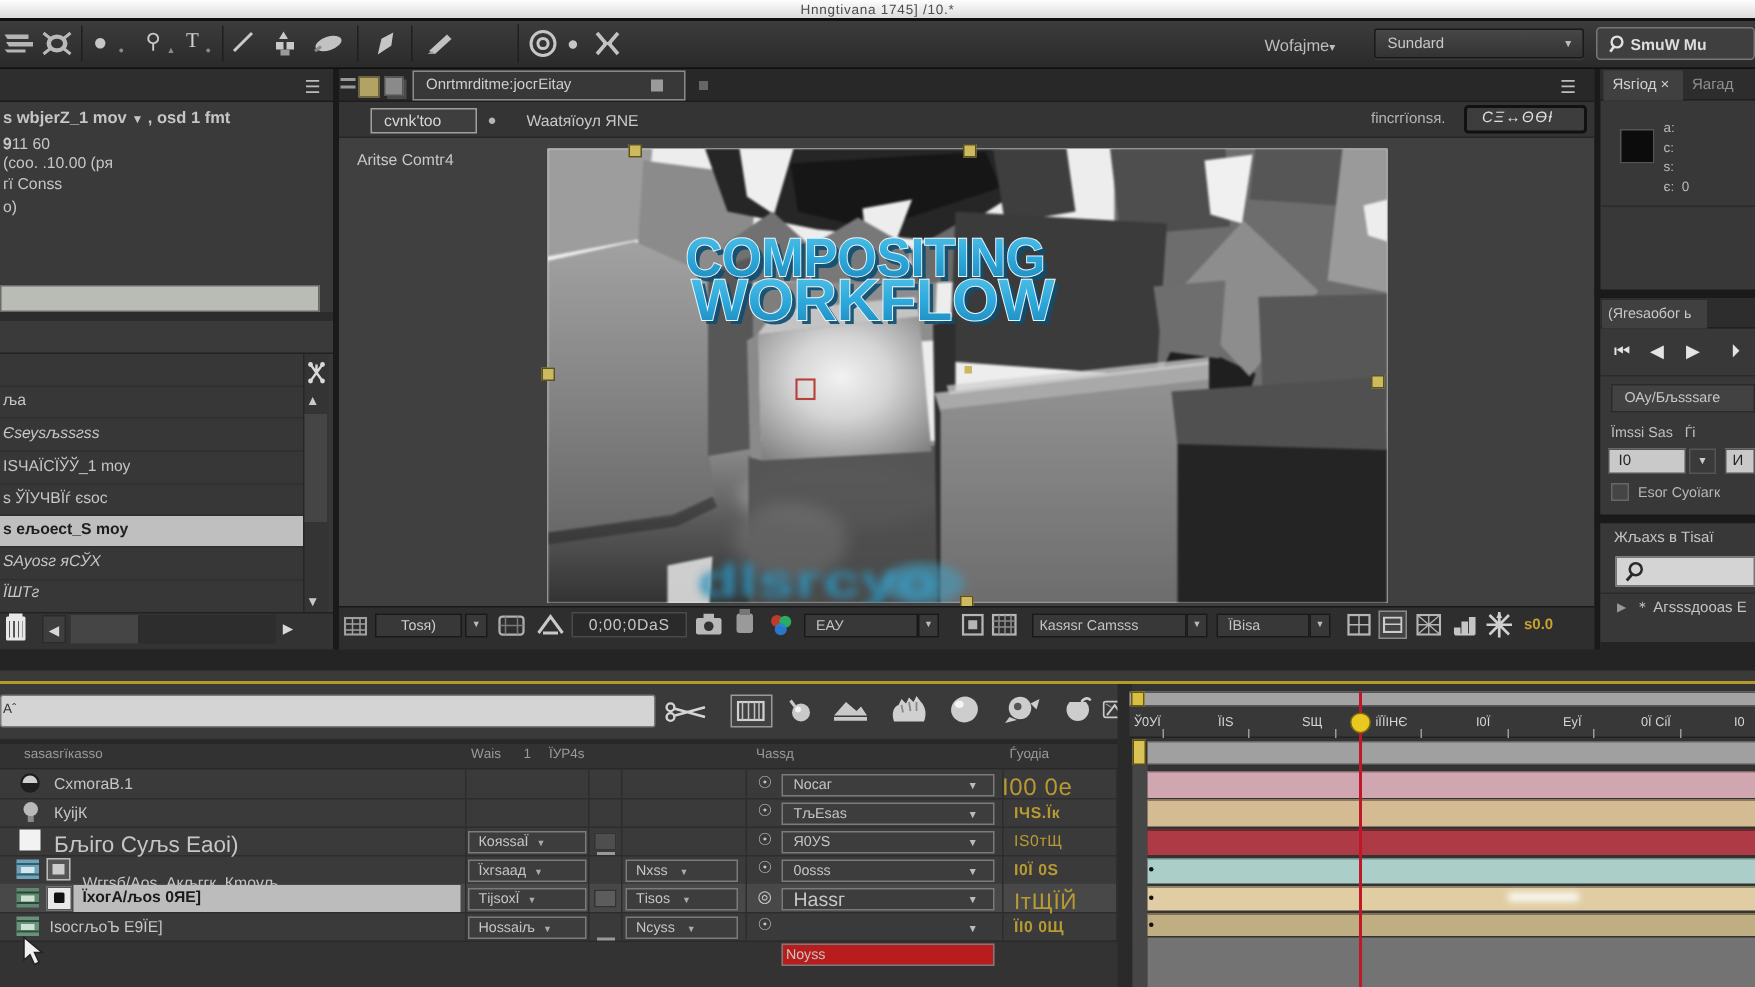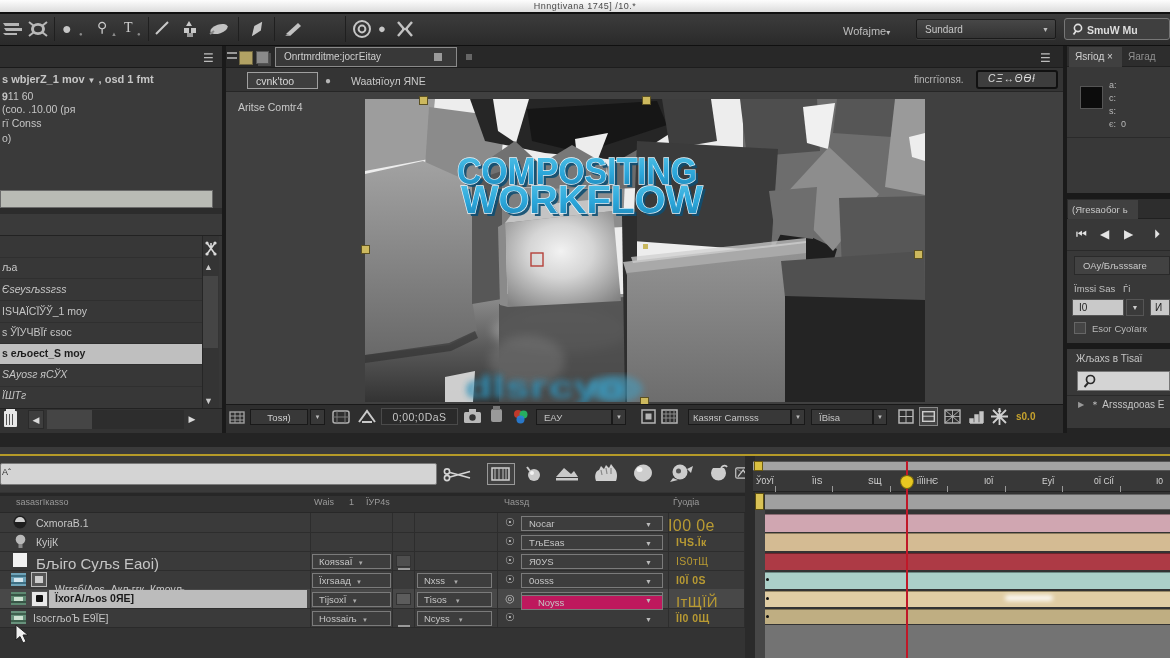--- a/index.html
+++ b/index.html
@@ -491,21 +491,21 @@
 <div class="ic" style="left:505px;top:555px;font-size:11px">☉</div>
 <div class="ic" style="left:505px;top:574px;font-size:11px">☉</div>
 <div class="ic" style="left:505px;top:593px;font-size:11px">◎</div>
 <div class="ic" style="left:505px;top:612px;font-size:11px">☉</div>
 
 <div class="abs" style="left:521px;top:516px;width:142px;height:15px;background:#3d3d3d;border:1px solid #7b7b7b;color:#c6c6c6;font-size:9.5px;line-height:14px;padding-left:7px">Nосаг</div>
 <div class="abs" style="left:521px;top:535px;width:142px;height:15px;background:#3d3d3d;border:1px solid #7b7b7b;color:#c6c6c6;font-size:9.5px;line-height:14px;padding-left:7px">ТљЕѕаѕ</div>
 <div class="abs" style="left:521px;top:554px;width:142px;height:15px;background:#3d3d3d;border:1px solid #7b7b7b;color:#c6c6c6;font-size:9.5px;line-height:14px;padding-left:7px">Я0УЅ</div>
 <div class="abs" style="left:521px;top:573px;width:142px;height:15px;background:#3d3d3d;border:1px solid #7b7b7b;color:#c6c6c6;font-size:9.5px;line-height:14px;padding-left:7px">0оѕѕѕ</div>
 <div class="abs" style="left:521px;top:592px;width:142px;height:15px;background:#3d3d3d;border:1px solid #7b7b7b;color:#c6c6c6;font-size:13px;line-height:14px;padding-left:7px">Наѕѕг</div>
-<div class="abs" style="left:521px;top:595px;width:142px;height:15px;background:#be185d;border:1px solid #7b7b7b;color:#c6c6c6;font-size:9.5px;line-height:14px;padding-left:16px">Nоуѕѕ</div>
+<div class="abs" style="left:521px;top:629px;width:142px;height:15px;background:#b91c1c;border:1px solid #7b7b7b;color:#c6c6c6;font-size:9.5px;line-height:14px;padding-left:2px">Nоуѕѕ</div>
 <div class="ic" style="left:645px;top:521px;font-size:7px;color:#bbb">▼</div>
 <div class="ic" style="left:645px;top:540px;font-size:7px;color:#bbb">▼</div>
 <div class="ic" style="left:645px;top:559px;font-size:7px;color:#bbb">▼</div>
 <div class="ic" style="left:645px;top:578px;font-size:7px;color:#bbb">▼</div>
 <div class="ic" style="left:645px;top:597px;font-size:7px;color:#bbb">▼</div>
 <div class="ic" style="left:645px;top:616px;font-size:7px;color:#bbb">▼</div>
 
 <div class="abs" style="left:668px;top:517px;font-size:16px;color:#b89a33;font-weight:normal;letter-spacing:.4px">І00 0е</div>
 <div class="abs" style="left:676px;top:536px;font-size:10.5px;color:#b89a33;font-weight:bold;letter-spacing:.4px">ІЧЅ.Їк</div>
 <div class="abs" style="left:676px;top:555px;font-size:10.5px;color:#b89a33;font-weight:normal;letter-spacing:.4px">ІЅ0тЩ</div>

